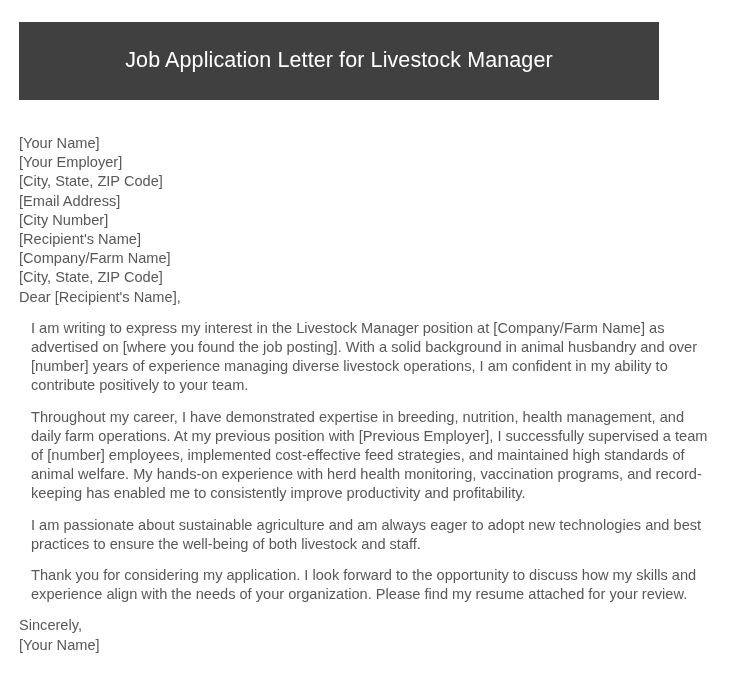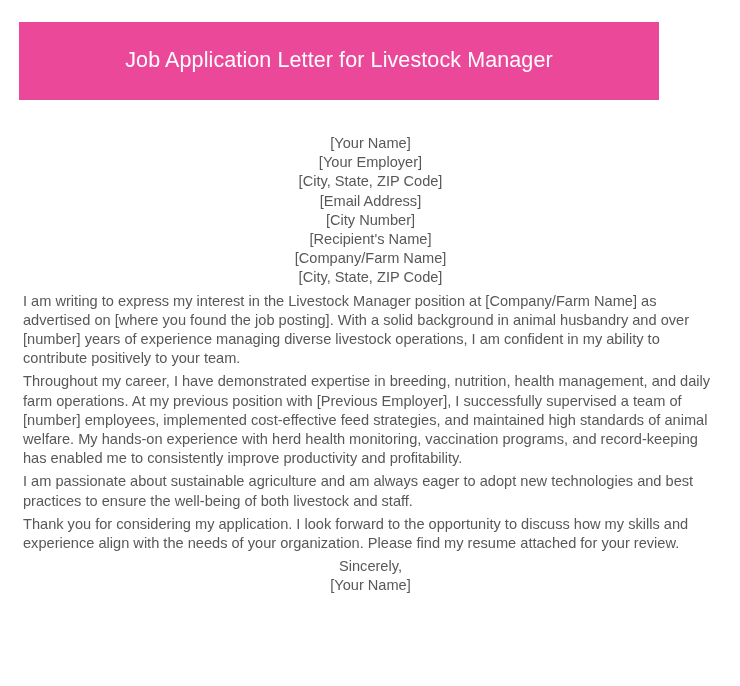--- a/index.html
+++ b/index.html
@@ -19,21 +19,21 @@
     width: 740px;
     height: 686px;
     background: #ffffff;
   }
   .header-banner {
     position: absolute;
     left: 19px;
     top: 22px;
     width: 640px;
     height: 78px;
-    background: #ec4899;
+    background: #404040;
     display: flex;
     align-items: center;
     justify-content: center;
     box-sizing: border-box;
   }
   .header-title {
     color: #ffffff;
     font-size: 21.5px;
     font-weight: 400;
     letter-spacing: 0.1px;
@@ -47,25 +47,24 @@
     top: 134px;
     width: 703px;
     color: #58585a;
     font-size: 14.6px;
     line-height: 19.2px;
     text-align: left;
   }
   .addr-line {
     display: block;
     white-space: nowrap;
-    text-align: center;
   }
   .para {
     display: block;
-    margin: 4px;
+    margin: 12px;
     padding: 0;
   }
 </style>
 </head>
 <body>
 
 <div class="page">
 
   <div class="header-banner">
     <div class="header-title">Job Application Letter for Livestock Manager</div>
@@ -80,20 +79,21 @@
       <span class="addr-line">[Email Address]</span>
       <span class="addr-line">[City Number]</span>
     </div>
 
     <div>
       <span class="addr-line">[Recipient's Name]</span>
       <span class="addr-line">[Company/Farm Name]</span>
       <span class="addr-line">[City, State, ZIP Code]</span>
     </div>
 
+    <span class="addr-line">Dear [Recipient's Name],</span>
 
     <p class="para">I am writing to express my interest in the Livestock Manager position at [Company/Farm Name] as advertised on [where you found the job posting]. With a solid background in animal husbandry and over [number] years of experience managing diverse livestock operations, I am confident in my ability to contribute positively to your team.</p>
     <p class="para">Throughout my career, I have demonstrated expertise in breeding, nutrition, health management, and daily farm operations. At my previous position with [Previous Employer], I successfully supervised a team of [number] employees, implemented cost-effective feed strategies, and maintained high standards of animal welfare. My hands-on experience with herd health monitoring, vaccination programs, and record-keeping has enabled me to consistently improve productivity and profitability.</p>
     <p class="para">I am passionate about sustainable agriculture and am always eager to adopt new technologies and best practices to ensure the well-being of both livestock and staff.</p>
     <p class="para">Thank you for considering my application. I look forward to the opportunity to discuss how my skills and experience align with the needs of your organization. Please find my resume attached for your review.</p>
 
     <span class="addr-line">Sincerely,</span>
     <span class="addr-line">[Your Name]</span>
 
   </div>

